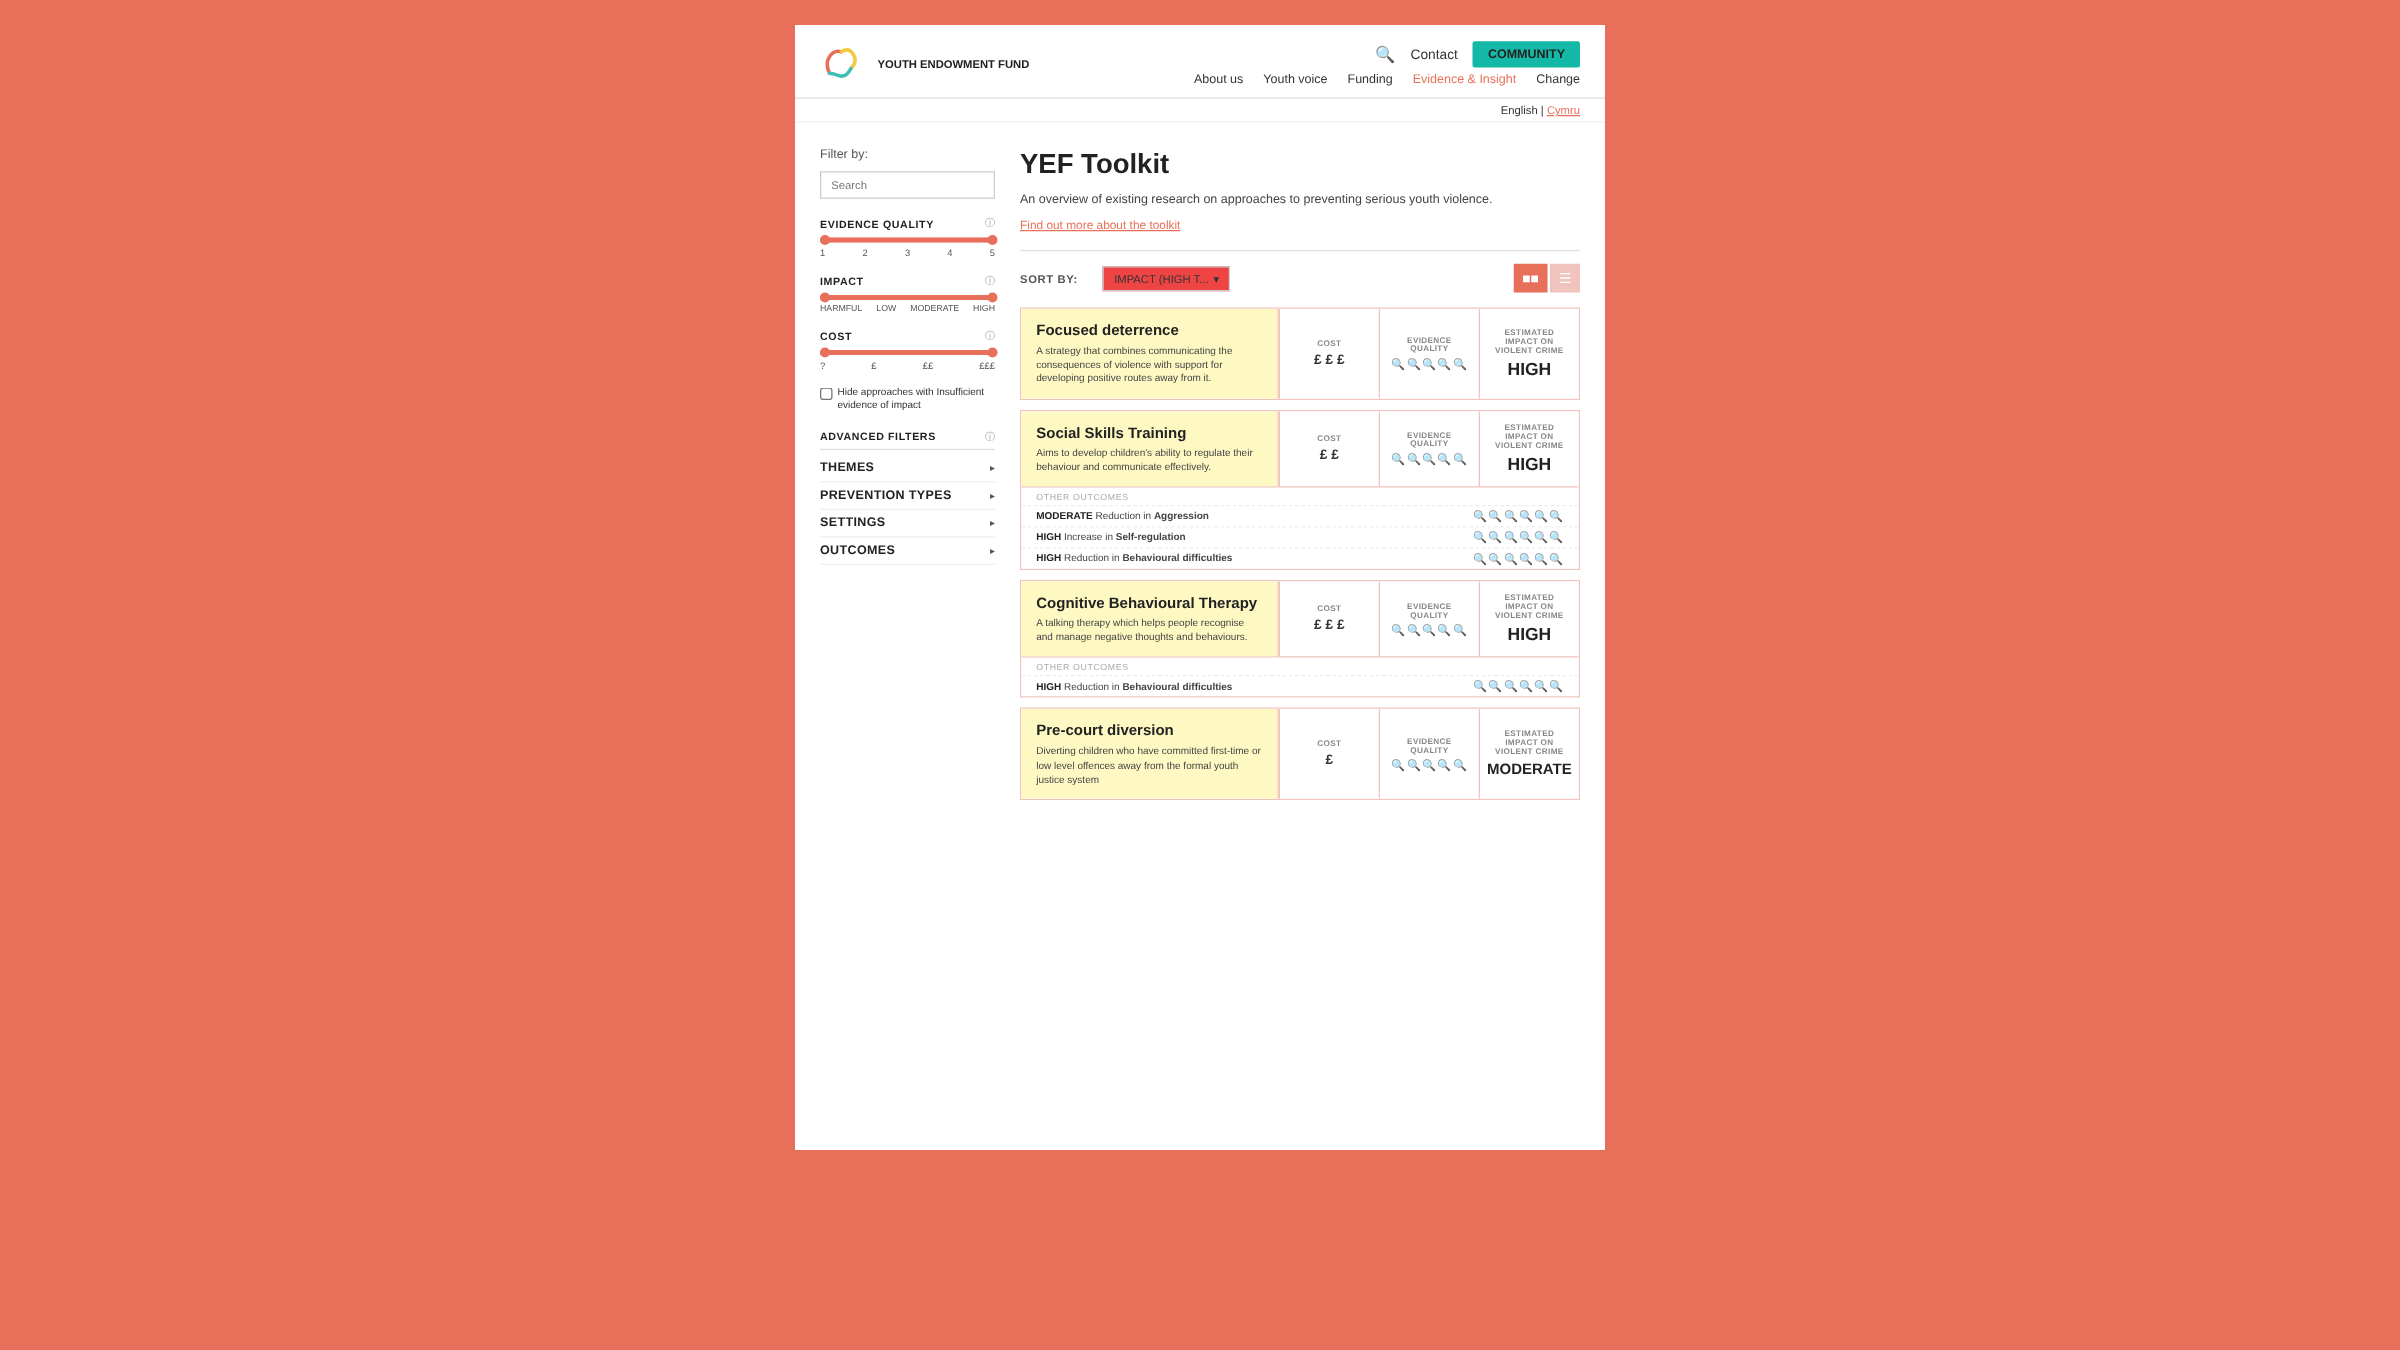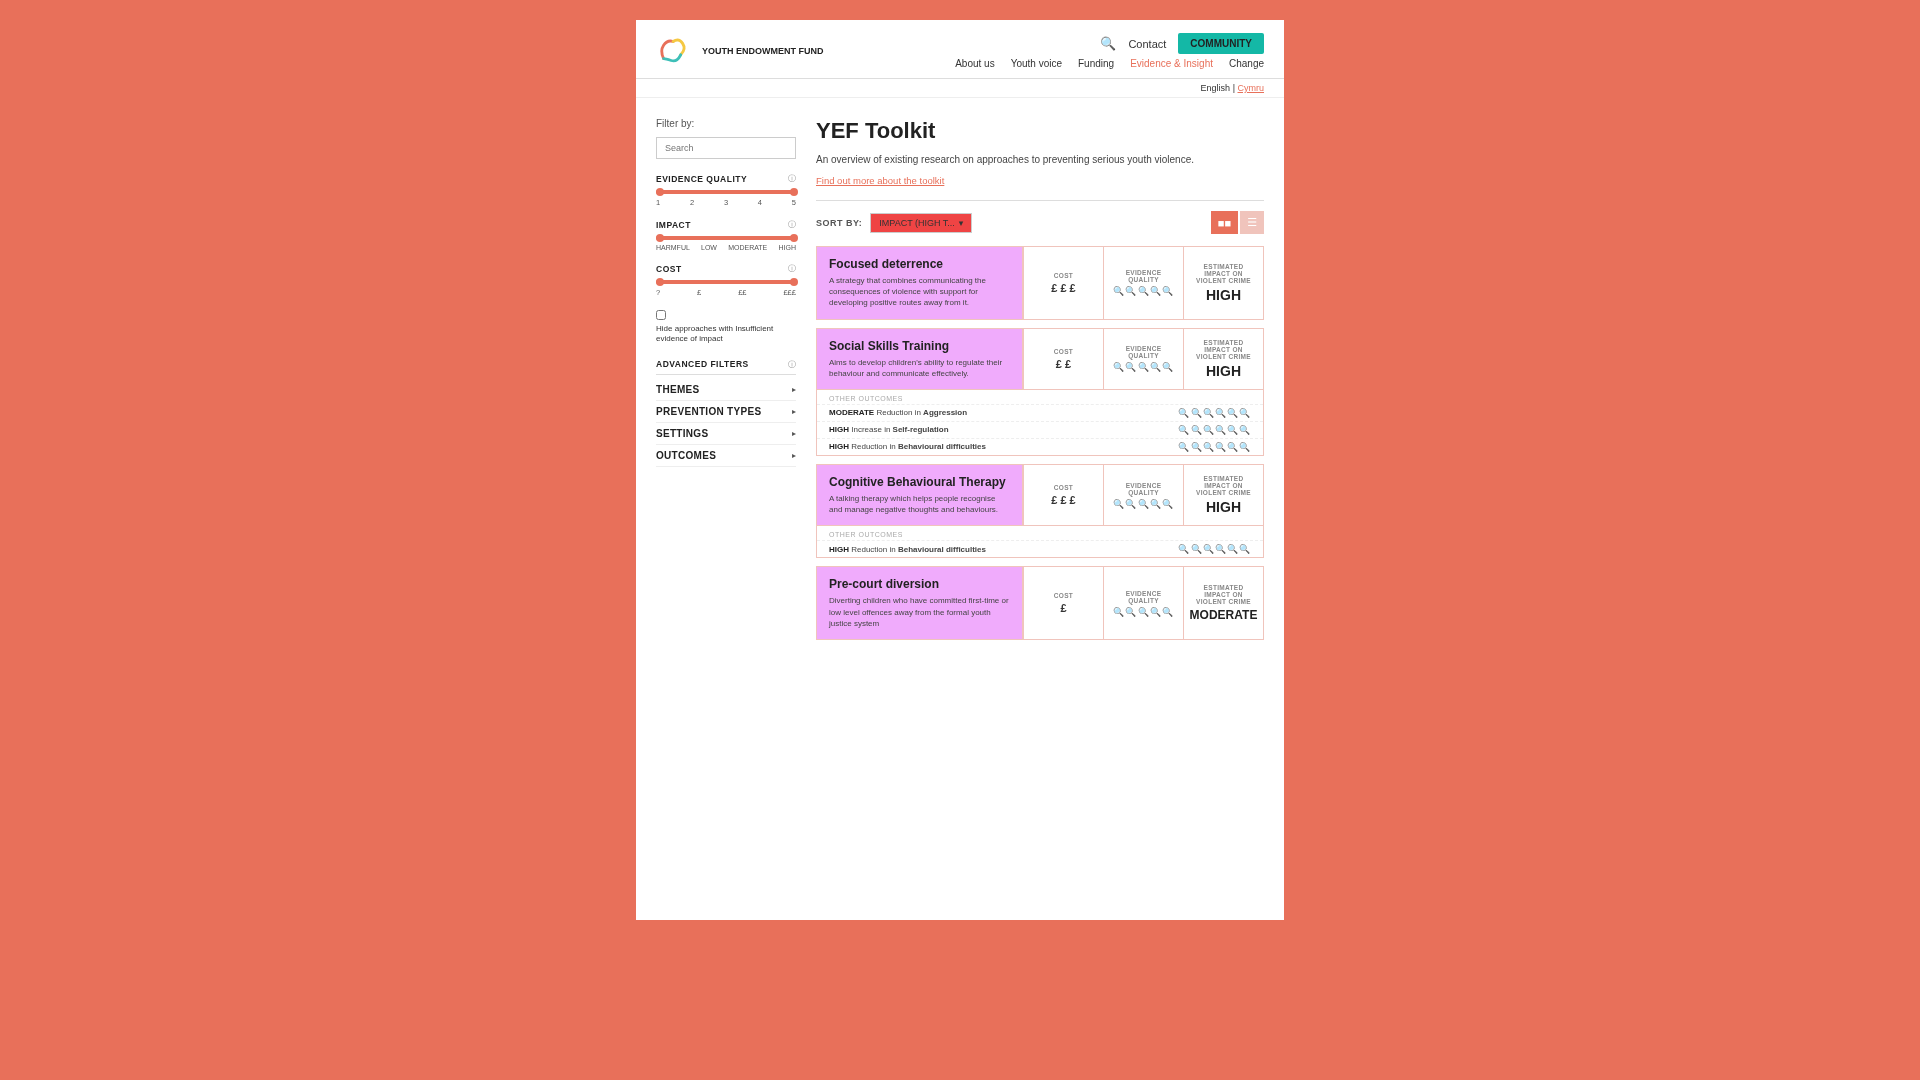--- a/index.html
+++ b/index.html
@@ -175,21 +175,20 @@
       justify-content: space-between;
       font-size: 7px;
       color: #555;
       margin-top: 2px;
     }
     .checkbox-area {
       display: flex;
       align-items: flex-start;
       gap: 4px;
       margin-top: 8px;
-      flex-direction: column;
     }
     .checkbox-area input[type="checkbox"] {
       margin-top: 1px;
       flex-shrink: 0;
       width: 10px;
       height: 10px;
     }
     .checkbox-label {
       font-size: 8px;
       color: #333;
@@ -266,21 +265,21 @@
     
     .sort-bar {
       display: flex;
       justify-content: space-between;
       align-items: center;
       margin-bottom: 12px;
     }
     .sort-left {
       display: flex;
       align-items: center;
-      gap: 8px;
+      gap: 20px;
     }
     .sort-label {
       font-size: 9px;
       color: #555;
       font-weight: bold;
       text-transform: uppercase;
       letter-spacing: 0.5px;
     }
     .sort-dropdown {
       border: 1px solid #ccc;
@@ -315,21 +314,21 @@
       margin-bottom: 8px;
       overflow: hidden;
     }
     .card-main {
       display: flex;
       background: #fff;
     }
     .card-info {
       flex: 1;
       padding: 10px 12px;
-      background: #f0abfc;
+      background: #fef9c3;
     }
     .card-title {
       font-size: 12px;
       font-weight: bold;
       color: #222;
       margin-bottom: 4px;
     }
     .card-desc {
       font-size: 8px;
       color: #444;

